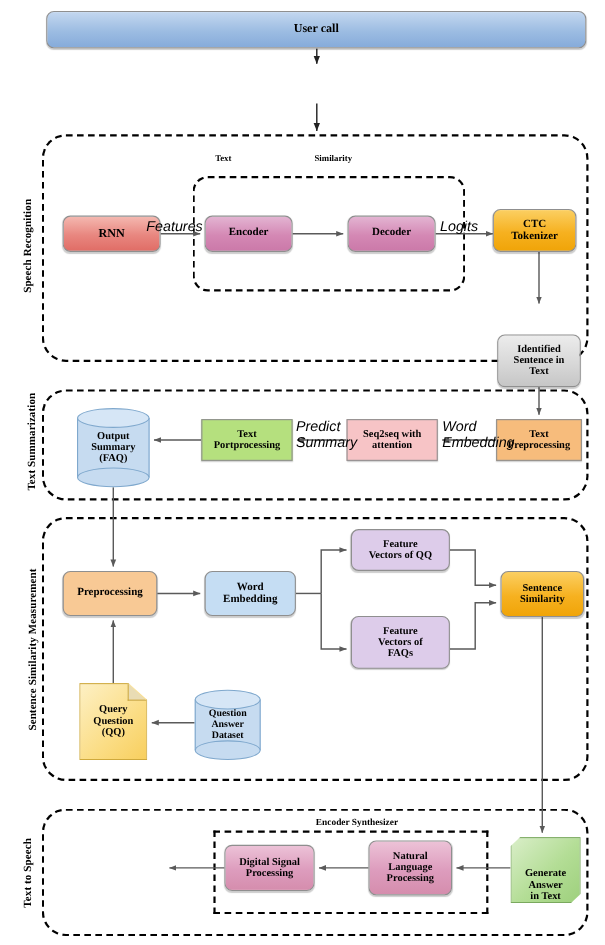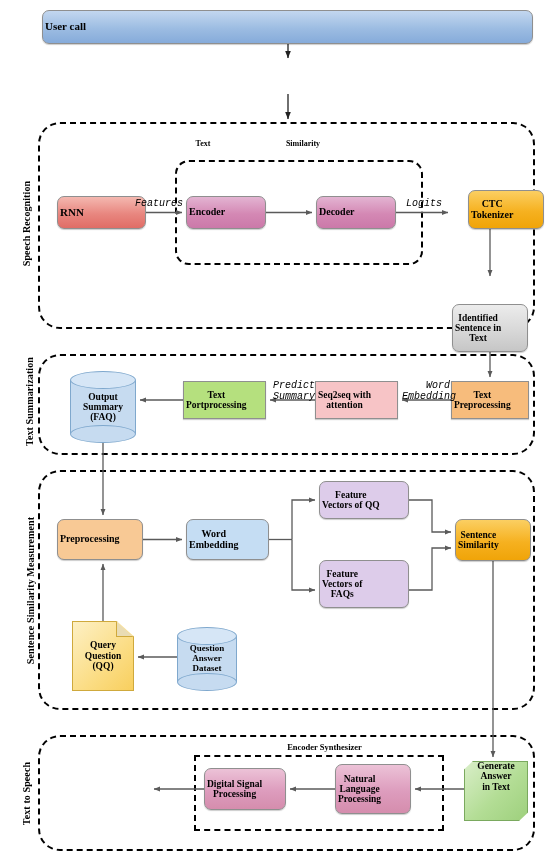--- a/index.html
+++ b/index.html
@@ -2,21 +2,21 @@
 <html><head>
 <meta charset="utf-8">
 <style>
   html,body{margin:0;padding:0;background:#ffffff;}
   body{width:550px;height:859px;font-family:"Liberation Serif",serif;}
   #canvas{position:relative;width:550px;height:859px;overflow:hidden;background:#fff;}
 
   
   .node{
     position:absolute;box-sizing:border-box;
-    display:flex;align-items:center;
+    display:flex;align-items:center;justify-content:center;
     text-align:center;font-weight:bold;color:#000;
     font-family:"Liberation Serif",serif;
     line-height:1.08;
     z-index:4;
   }
   .node span{display:block;padding:0 2px;}
 
   .rrect{border-radius:7px;border:1px solid #8f8f8f;box-shadow:0 1px 1px rgba(0,0,0,.20);}
   .rect{border:1px solid #8f8f8f;box-shadow:0 1px 1px rgba(0,0,0,.20);}
 
@@ -44,22 +44,22 @@
 
   .plain-label{
     position:absolute;font-weight:bold;color:#000;
     font-family:"Liberation Serif",serif;white-space:nowrap;z-index:6;
     text-align:center;
   }
   .plain-label.boxed{background:#fff;padding:0 4px;}
 
   .edge-label{
     position:absolute;font-style:italic;color:#000;
-    font-family:Liberation Mono, monospace;white-space:nowrap;
-    text-align:right;line-height:1.05;z-index:6;font-size:10px;
+    font-family:Liberation Sans, sans-serif;white-space:nowrap;
+    text-align:left;line-height:1.05;z-index:6;font-size:13px;
   }
 
   
   svg.wires{position:absolute;left:0;top:0;width:550px;height:859px;z-index:3;pointer-events:none;}
 
   
   .cyl{position:absolute;z-index:4;}
   .cyl .body{
     position:absolute;left:0;right:0;top:9px;bottom:9px;
     background:#c6dbf0;border-left:1px solid #7fa8cd;border-right:1px solid #7fa8cd;
@@ -96,22 +96,22 @@
   }
 
   .cut{position:absolute;z-index:4;}
   .cut .shape{
     position:absolute;inset:0;
     background:linear-gradient(135deg,#d9eec8 0%,#b3dd95 55%,#9ed07d 100%);
     border:1px solid #7aa95e;
     clip-path:polygon(14% 0, 100% 0, 100% 86%, 86% 100%, 0 100%, 0 14%);
   }
   .cut .txt{
-    position:absolute;inset:0;display:flex;justify-content:center;
-    text-align:center;font-weight:bold;color:#000;line-height:1.1;z-index:2;
+    position:absolute;inset:0;display:flex;align-items:center;justify-content:center;
+    text-align:center;font-weight:bold;color:#000;line-height:1.1;z-index:2;margin-top:28px;
   }
 
   .bubble{position:absolute;z-index:4;}
   .bubble .body{
     position:absolute;left:0;right:0;top:0;bottom:16px;
     border-radius:5px;
     background:linear-gradient(180deg,#c9dcf0 0%,#a9c6e6 55%,#8fb4dd 100%);
     border:1px solid #6f93bd;box-shadow:0 1px 1px rgba(0,0,0,.2);
   }
   .bubble .tail{
@@ -151,21 +151,21 @@
   <div class="node rrect" style="left:186px;top:196px;width:80px;height:33px;font-size:10px;
               background:linear-gradient(180deg,#e3b4d2 0%,#d488b4 55%,#cb79a9 100%);">
     <span>Encoder</span>
   </div>
 
   <div class="node rrect" style="left:316px;top:196px;width:80px;height:33px;font-size:10px;
               background:linear-gradient(180deg,#e3b4d2 0%,#d488b4 55%,#cb79a9 100%);">
     <span>Decoder</span>
   </div>
 
-  <div class="node rrect" style="left:468px;top:190px;width:76px;height:39px;font-size:10px;
+  <div class="node rrect" style="left:448px;top:190px;width:76px;height:39px;font-size:10px;
               background:linear-gradient(180deg,#fbcf62 0%,#f6b120 55%,#f0a408 100%);">
     <span style="white-space:pre-line;">CTC
 Tokenizer</span>
   </div>
 
   <div class="node rrect" style="left:452px;top:280px;width:76px;height:48px;font-size:9.5px;
               background:linear-gradient(180deg,#ececec 0%,#d8d8d8 55%,#c6c6c6 100%);margin-top:24px;">
     <span style="white-space:pre-line;">Identified
 Sentence in
 Text</span>

